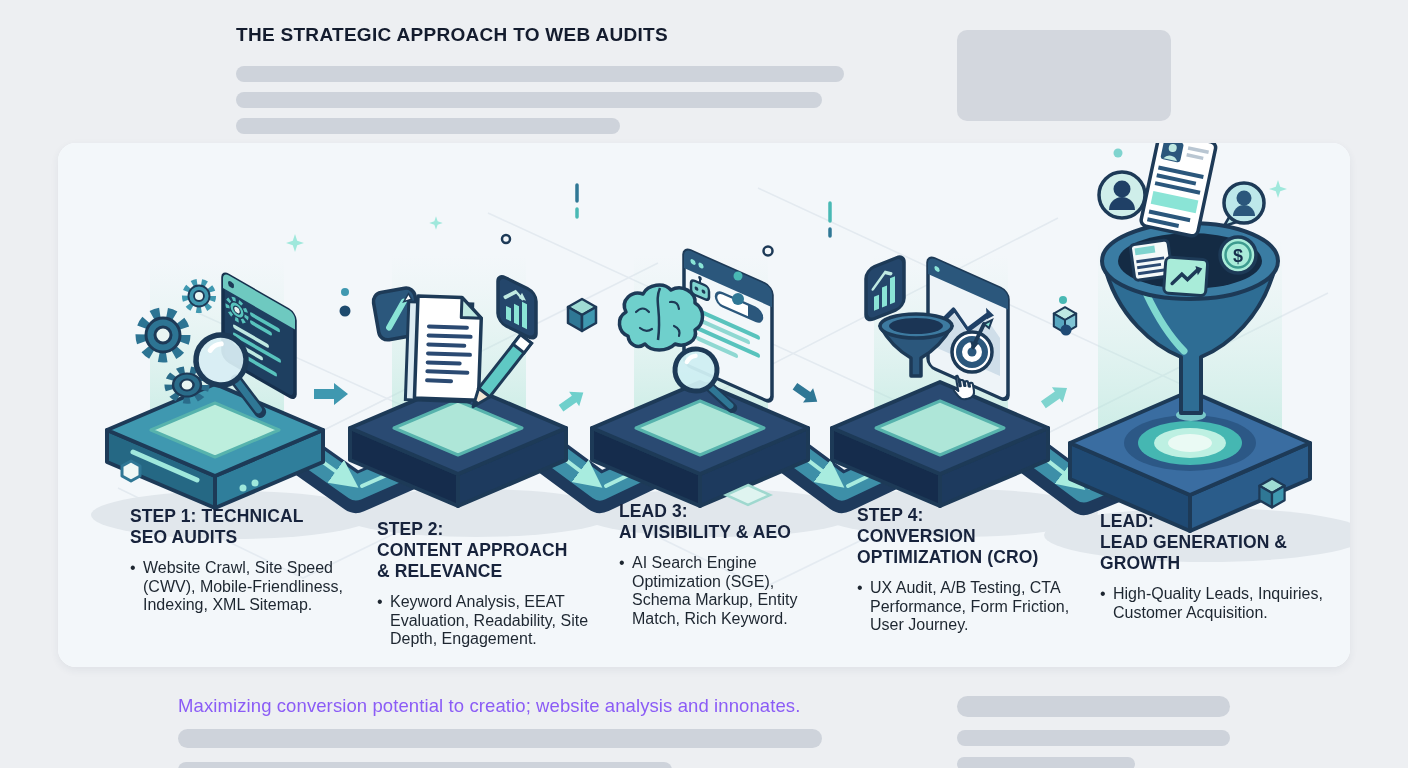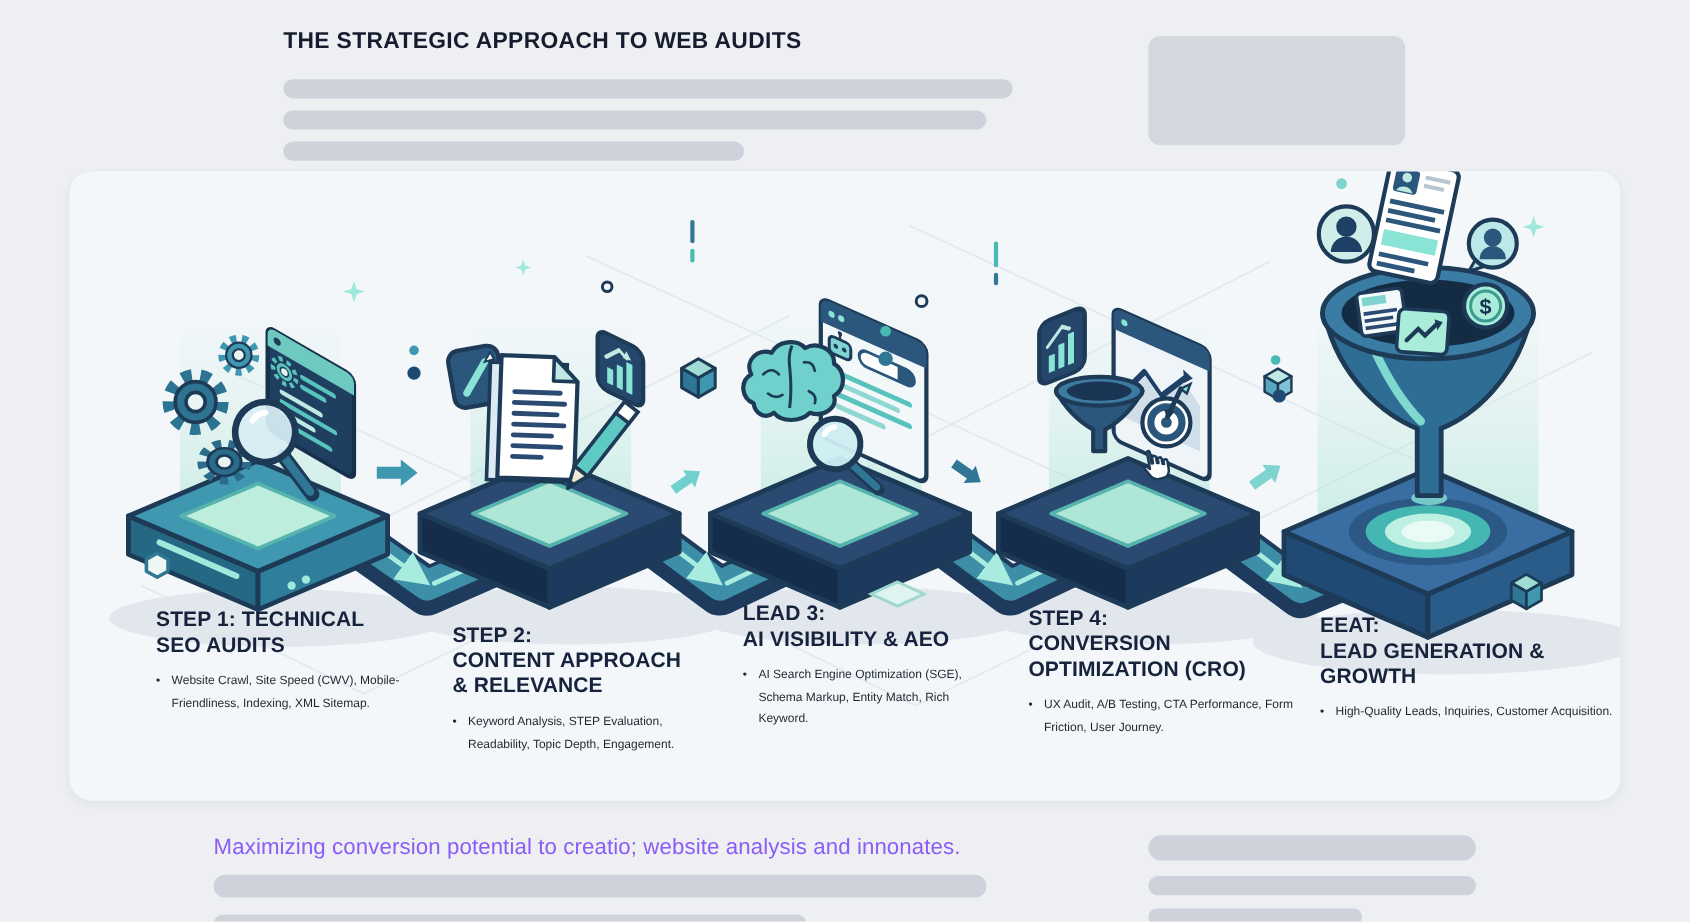--- a/index.html
+++ b/index.html
@@ -22,21 +22,21 @@
     border-radius:18px;box-shadow:0 3px 8px rgba(40,60,90,.07);
   }
   .card svg{position:absolute;left:0;top:0;}
   .col{position:absolute;width:222px;}
   .col h3{
     margin:0 0 11px 0;font-size:17.5px;line-height:21px;color:#17233c;
     letter-spacing:.1px;
   }
   .col h3 span{display:block;}
   .col .bullet{
-    position:relative;padding-left:13px;font-size:10px;line-height:18.5px;
+    position:relative;padding-left:13px;font-size:16px;line-height:18.5px;
     color:#1d2630;
   }
   .col .bullet::before{
     content:"\2022";position:absolute;left:0;top:0;color:#1d2630;
   }
   .c1{left:72px;top:363px;}
   .c2{left:319px;top:376px;}
   .c3{left:561px;top:358px;width:215px;}
   .c4{left:799px;top:362px;}
   .c5{left:1042px;top:368px;width:245px;}
@@ -405,21 +405,21 @@
     </h3>
     <div class="bullet">Website Crawl, Site Speed (CWV), Mobile-Friendliness, Indexing, XML Sitemap.</div>
   </div>
 
   <div class="col c2">
     <h3>
       <span>STEP 2:</span>
       <span>CONTENT APPROACH</span>
       <span>&amp; RELEVANCE</span>
     </h3>
-    <div class="bullet">Keyword Analysis, STEP Evaluation, Readability, Topic Depth, Engagement.</div>
+    <div class="bullet">Keyword Analysis, EEAT Evaluation, Readability, Site Depth, Engagement.</div>
   </div>
 
   <div class="col c3">
     <h3>
       <span>LEAD 3:</span>
       <span>AI VISIBILITY &amp; AEO</span>
     </h3>
     <div class="bullet">AI Search Engine Optimization (SGE), Schema Markup, Entity Match, Rich Keyword.</div>
   </div>
 
@@ -427,21 +427,21 @@
     <h3>
       <span>STEP 4:</span>
       <span>CONVERSION</span>
       <span>OPTIMIZATION (CRO)</span>
     </h3>
     <div class="bullet">UX Audit, A/B Testing, CTA Performance, Form Friction, User Journey.</div>
   </div>
 
   <div class="col c5">
     <h3>
-      <span>EEAT:</span>
+      <span>LEAD:</span>
       <span>LEAD GENERATION &amp;</span>
       <span>GROWTH</span>
     </h3>
     <div class="bullet">High-Quality Leads, Inquiries, Customer Acquisition.</div>
   </div>
 
 </div>
 
 <div class="abs caption">Maximizing conversion potential to creatio; website analysis and innonates.</div>
 <div class="abs skel" style="left:178px;top:729px;width:644px;height:19px;border-radius:10px;"></div>

